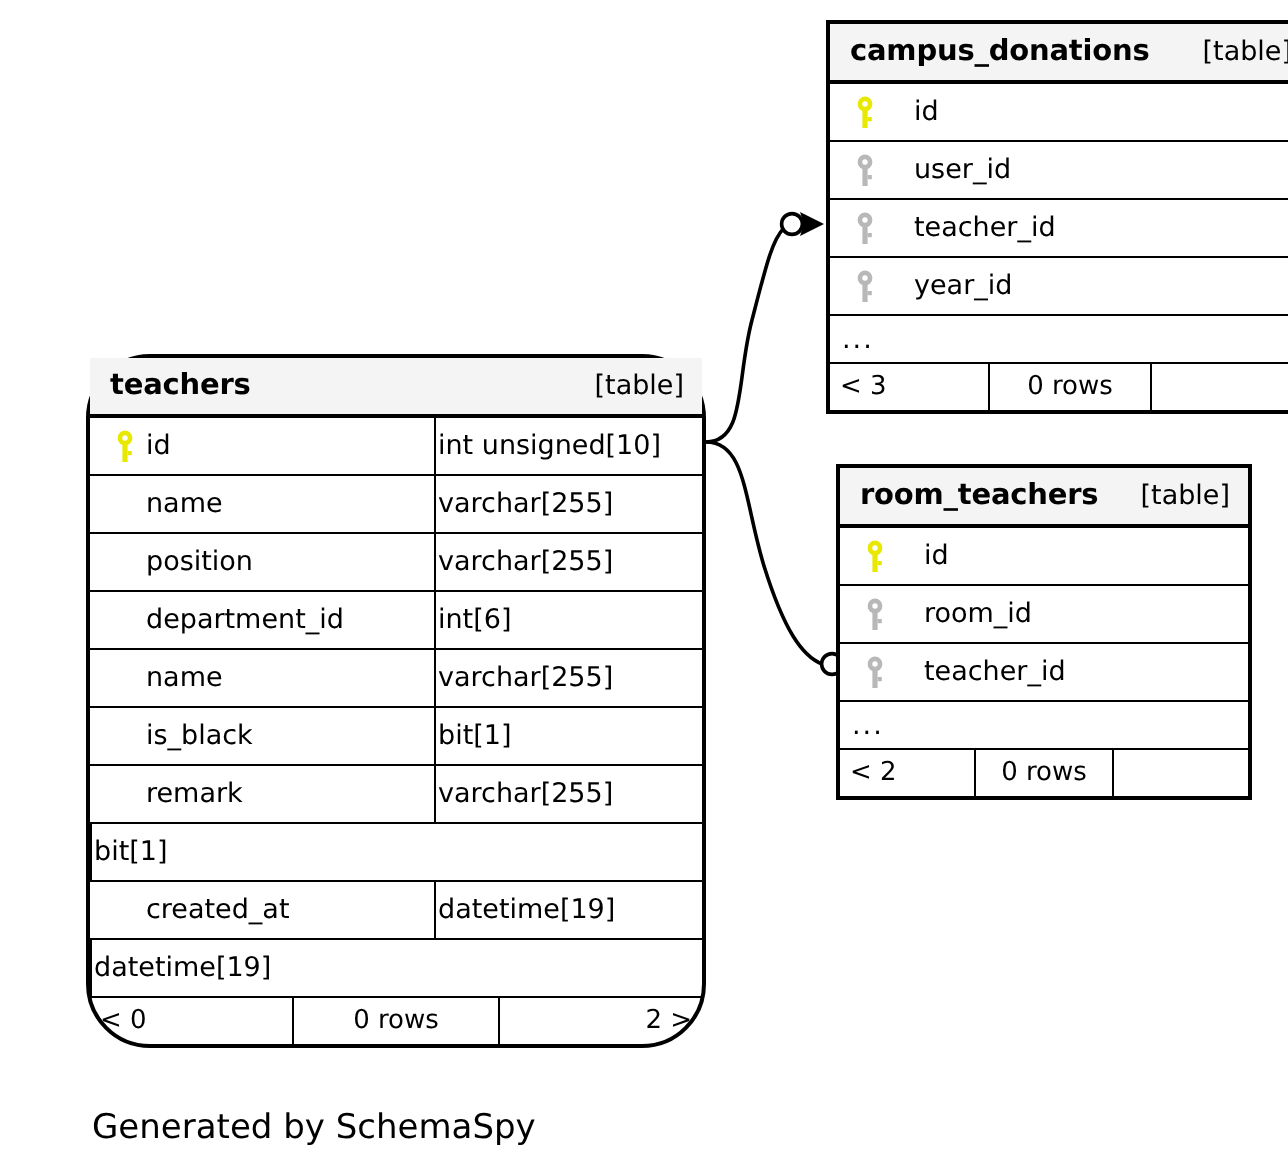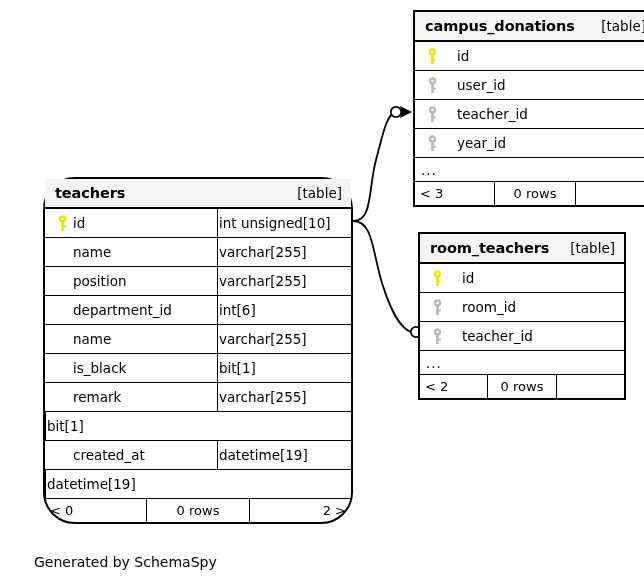--- a/index.html
+++ b/index.html
@@ -137,23 +137,23 @@
     padding: 0 5px;
   }
   .foot-left   { flex: 1 1 0; justify-content: flex-start; }
   .foot-mid    { flex: 1 1 0; justify-content: center;
                  border-left: 1.5px solid #000; border-right: 1.5px solid #000; }
   .foot-right  { flex: 1 1 0; justify-content: flex-end; }
 
   
   #caption {
     position: absolute;
-    left: 6px;
+    left: 18px;
     top: 554px;
-    font-size: 14px;
+    font-size: 17px;
     white-space: nowrap;
   }
 </style>
 </head>
 <body>
 
 <div id="canvas">
 
   <svg id="edges" viewBox="0 0 644 584" width="644" height="584">
 

